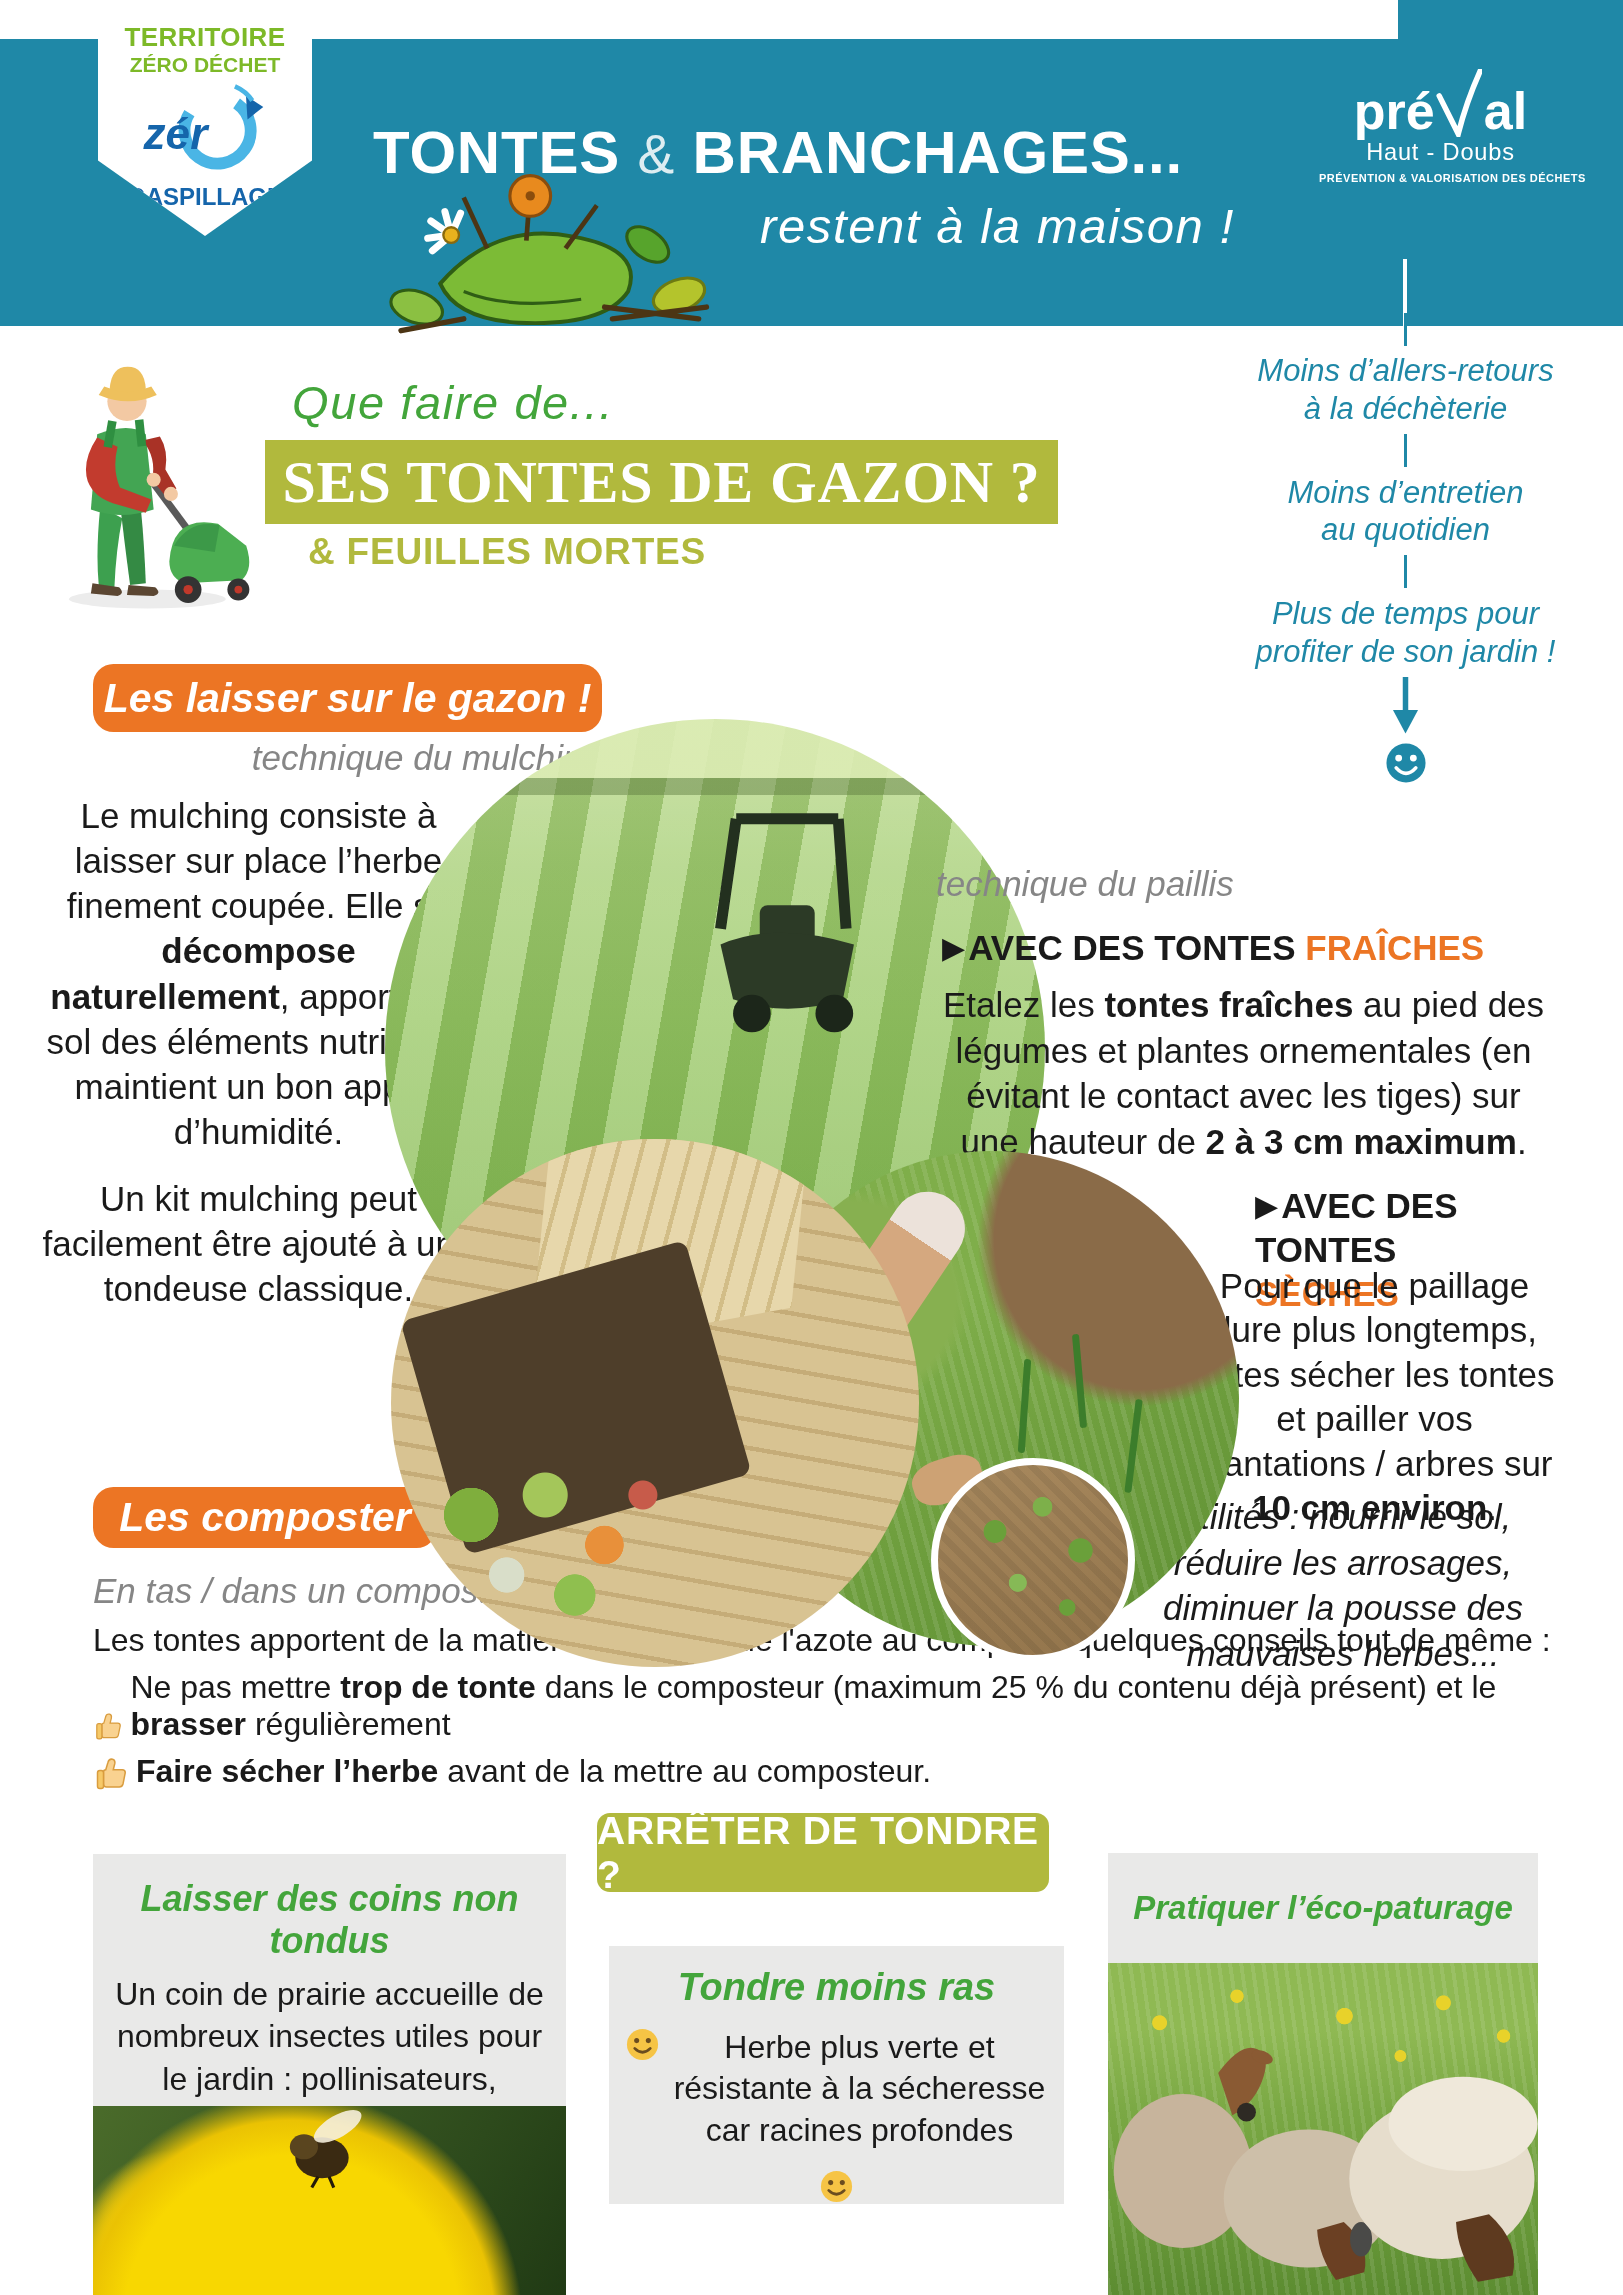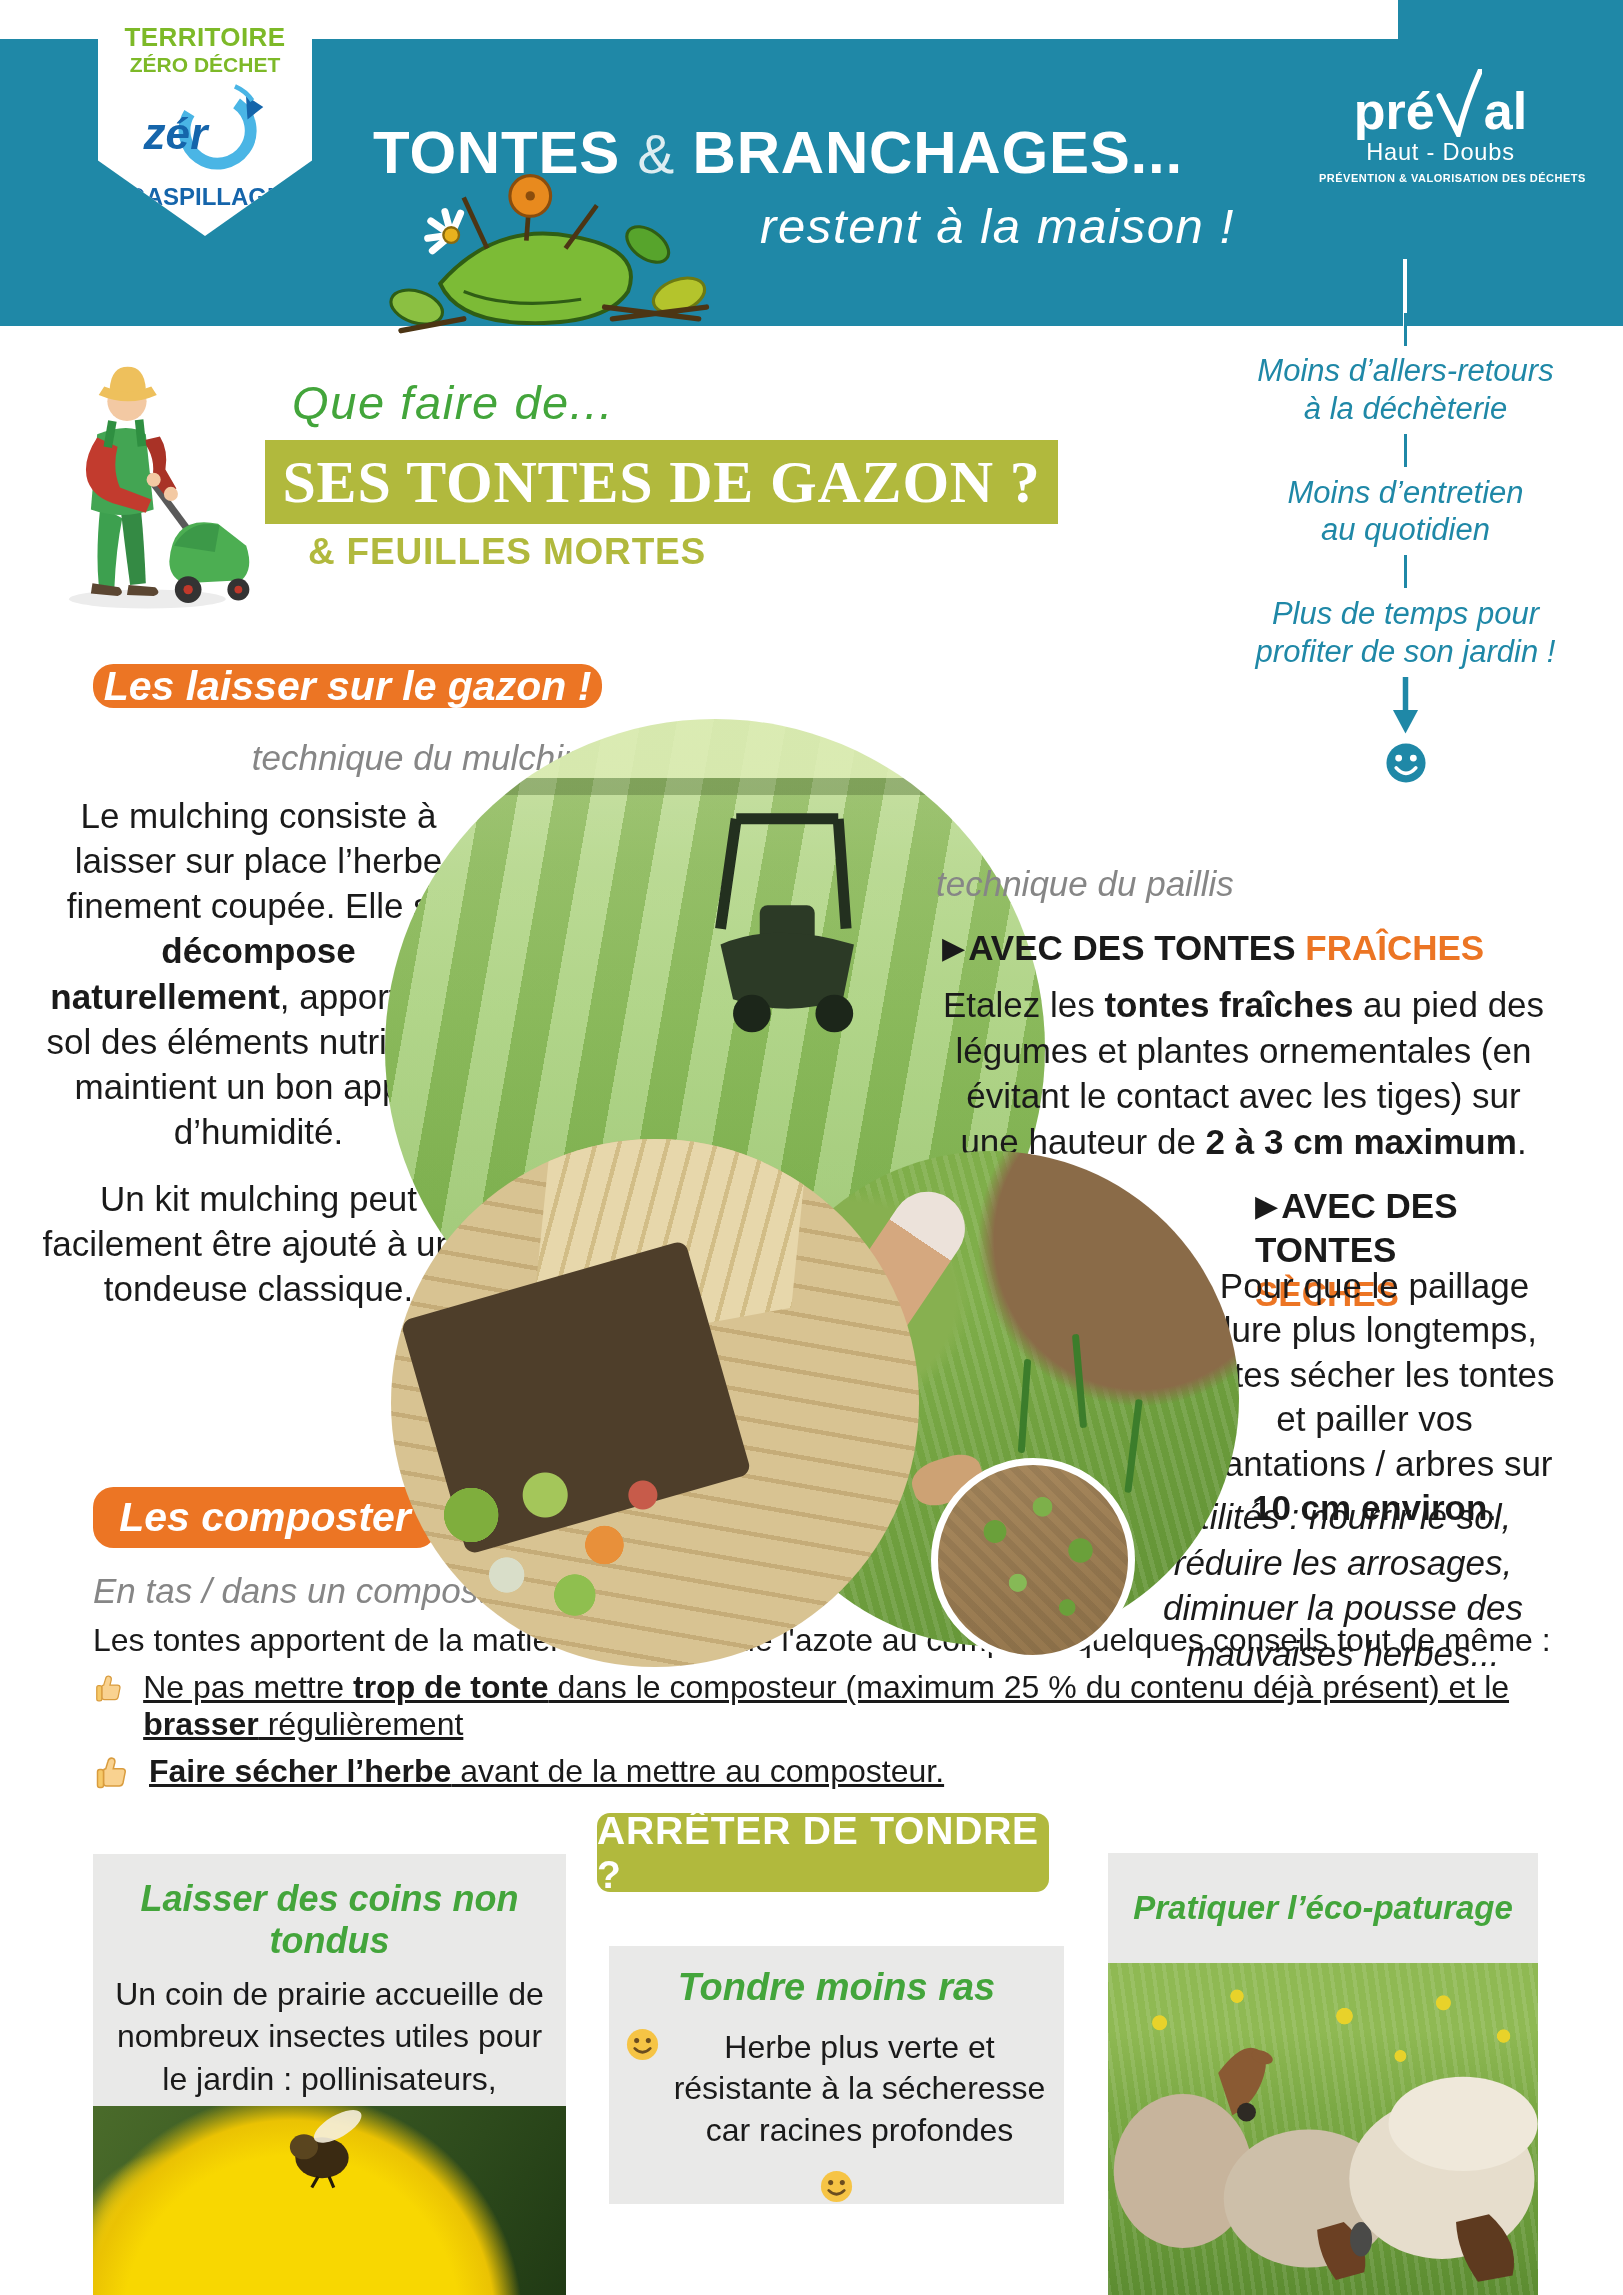--- a/index.html
+++ b/index.html
@@ -40,21 +40,21 @@
   
   .intro-script{left:292px;top:375px;width:393px;font-size:47px;color:var(--green);
                 font-style:italic;letter-spacing:1.6px;}
   .intro-band{left:265px;top:440px;width:793px;height:84px;background:var(--olive);
               display:flex;align-items:center;justify-content:center;}
   .intro-band span{color:#fff;font-size:60px;font-weight:bold;letter-spacing:0.8px;white-space:nowrap;font-family:Liberation Serif, serif;}
   .intro-sub{left:308px;top:531px;font-size:37px;font-weight:bold;color:var(--olive);letter-spacing:0.8px;}
   
   .tagbox{background:var(--orange);color:#fff;border-radius:20.4px;display:flex;align-items:center;
           justify-content:center;font-weight:bold;font-style:italic;}
-  .tag-mulch{left:93px;top:664px;width:509px;height:44px;font-size:41px;}
+  .tag-mulch{left:93px;top:664px;width:509px;height:68px;font-size:41px;}
   .tag-paillis{left:931px;top:792px;width:441px;height:60px;font-size:39px;}
   .tag-compost{left:93px;top:1487px;width:344px;height:61px;font-size:41px;}
   .technique{color:var(--gray);font-style:italic;font-size:35px;}
   .tech1{left:236px;top:738px;width:366px;text-align:right;}
   .tech2{left:936px;top:864px;}
   .mulch-text{left:38px;top:793px;width:441px;text-align:center;font-size:35px;line-height:1.29;}
   .mulch-text p{margin:0 0 22px 0;}
   
   .photo{position:absolute;border-radius:50%;overflow:hidden;}
   .photo-mower{left:385px;top:719px;width:660px;height:660px;
@@ -100,21 +100,21 @@
   
   .fresh-head{left:942px;top:928px;width:613px;font-size:35px;font-weight:bold;}
   .fresh-para{left:938px;top:982px;width:611px;text-align:center;font-size:35px;line-height:1.3;}
   .dry-head{left:1255px;top:1184px;width:314px;font-size:35px;font-weight:bold;line-height:1.25;}
   .dry-para{left:1194px;top:1264px;width:361px;text-align:center;font-size:35px;line-height:1.27;}
   .utilities{left:1119px;top:1494px;width:448px;text-align:center;font-size:35px;line-height:1.3;font-style:italic;}
   .tri{font-size:30px;position:relative;top:-2.4px;margin-right:3.1px;}
   
   .compost-sub{left:93px;top:1571px;}
   .compost-par{left:93px;top:1622px;width:1469px;font-size:32px;}
-  .compost-par .row{display:flex;align-items:flex-start;gap:20px;margin-top:10.2px;text-decoration:underline;}
+  .compost-par .row{display:flex;align-items:flex-end;gap:7px;margin-top:10.2px;}
   .compost-par .lead{margin-bottom:4.7px;}
   
   .graybox{background:var(--boxgray);}
   .corners-box{left:93px;top:1854px;width:473px;height:252px;box-sizing:border-box;padding:23.6px 19px;}
   .corners-title{font-size:36px;font-weight:bold;font-style:italic;color:var(--green);text-align:center;}
   .corners-text{font-size:32px;line-height:1.33;text-align:center;margin-top:11px;}
   .bee-photo{position:absolute;left:93px;top:2106px;width:473px;height:189px;overflow:hidden;
     background:
       radial-gradient(circle at 42% 115%,#f8d701 0 48%,#eac203 58%,rgba(234,195,3,0) 66%),
       radial-gradient(circle at 18% 80%,#f0ce12 0 18%,rgba(240,206,18,0) 26%),

